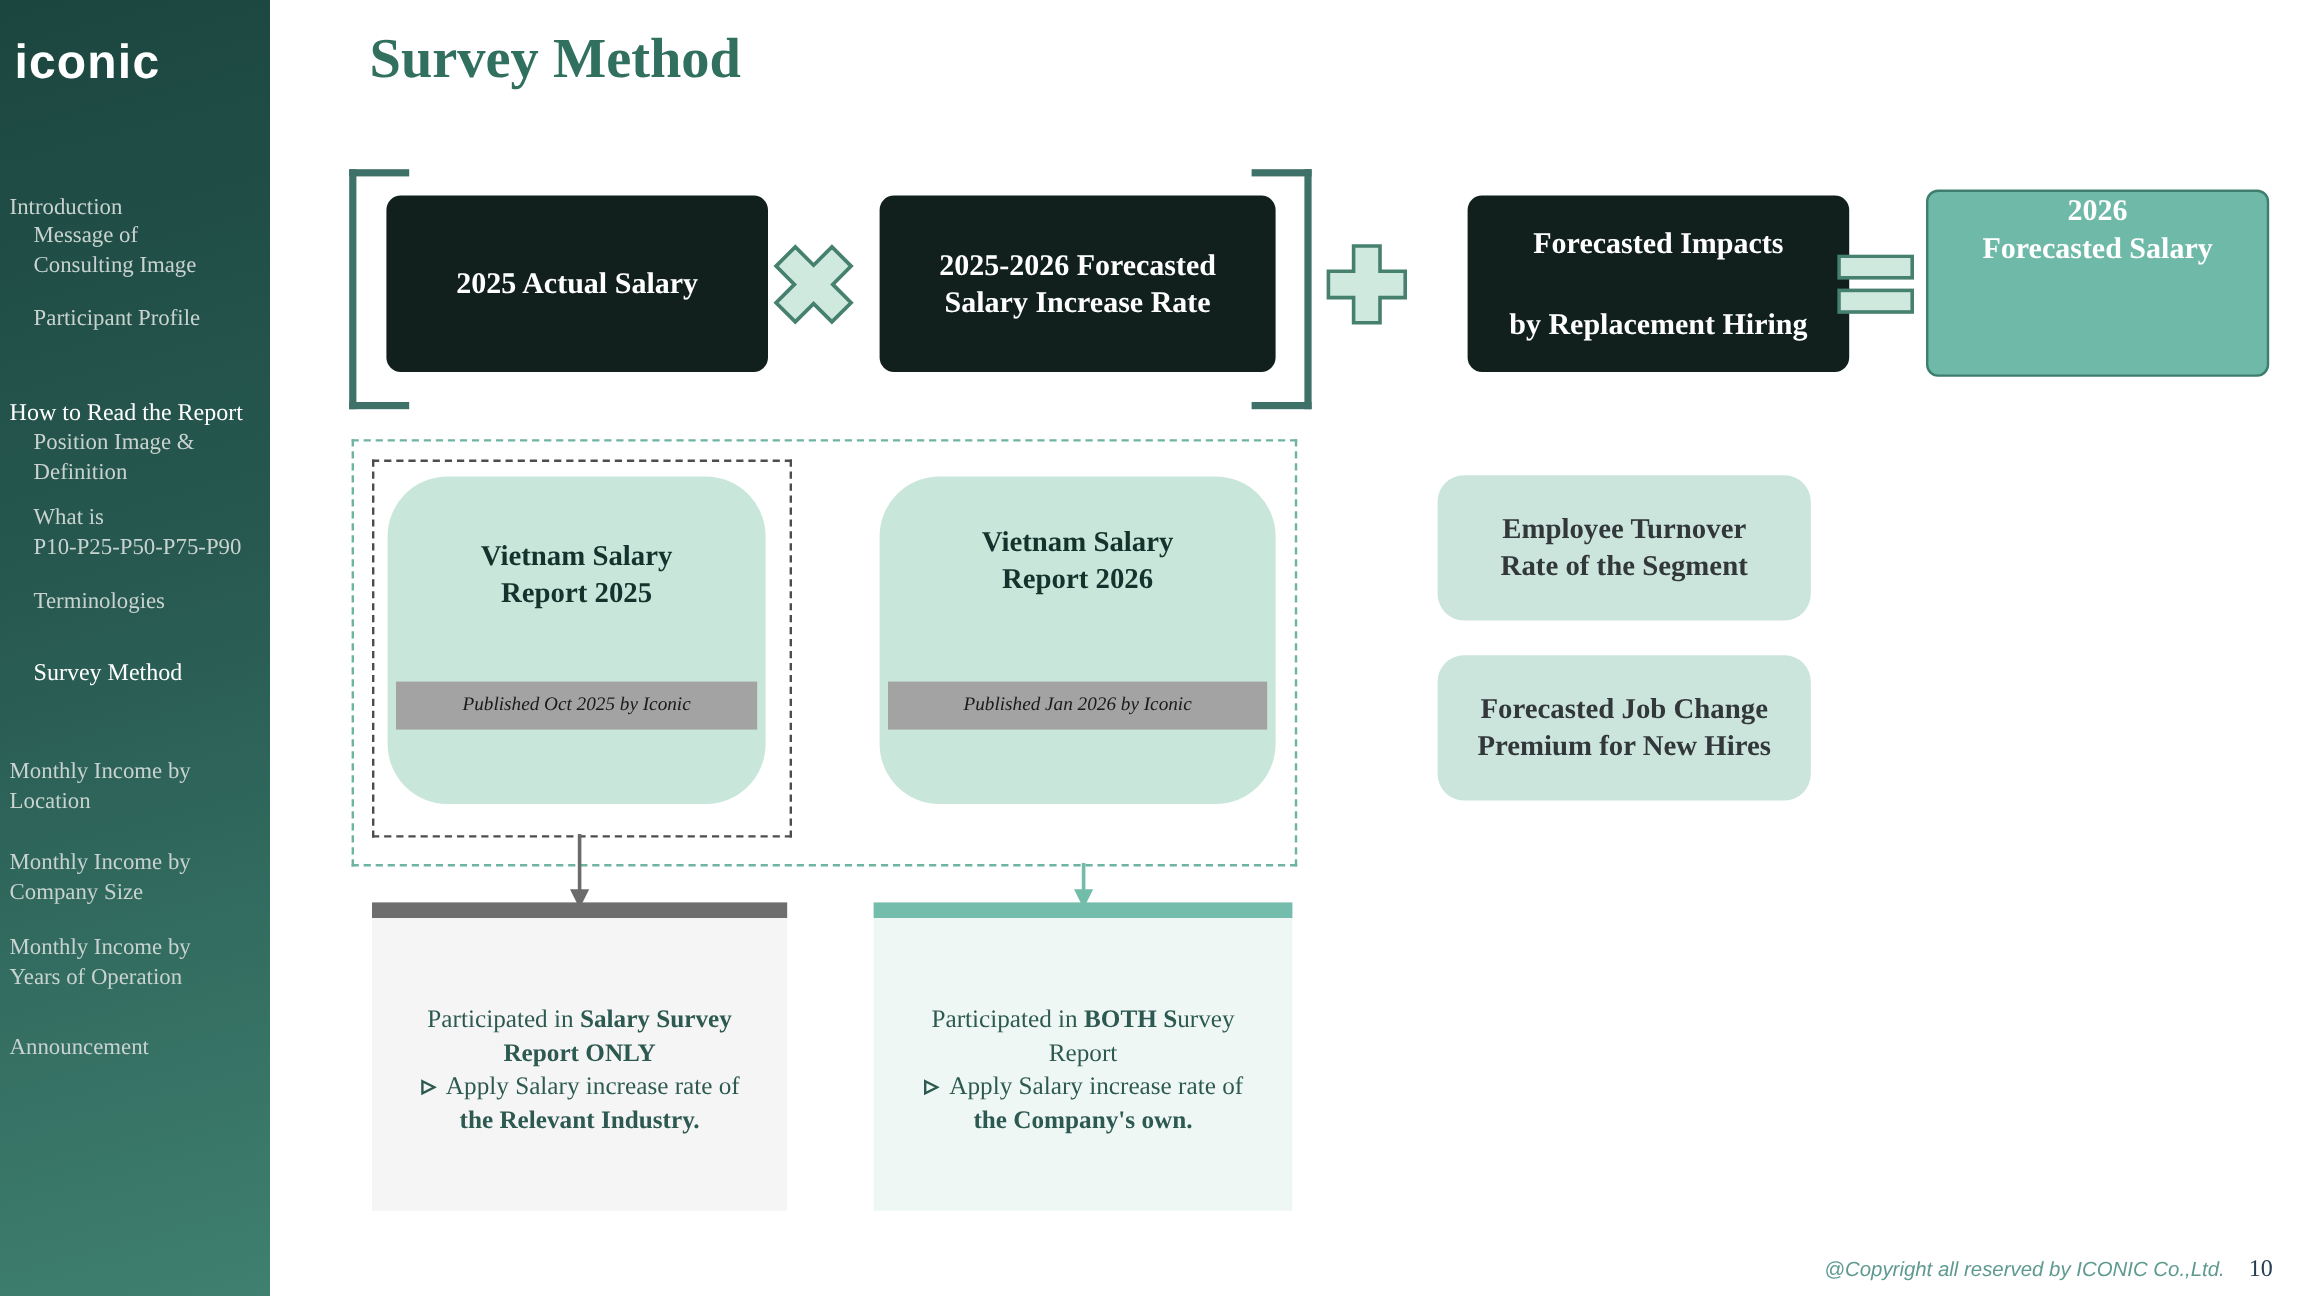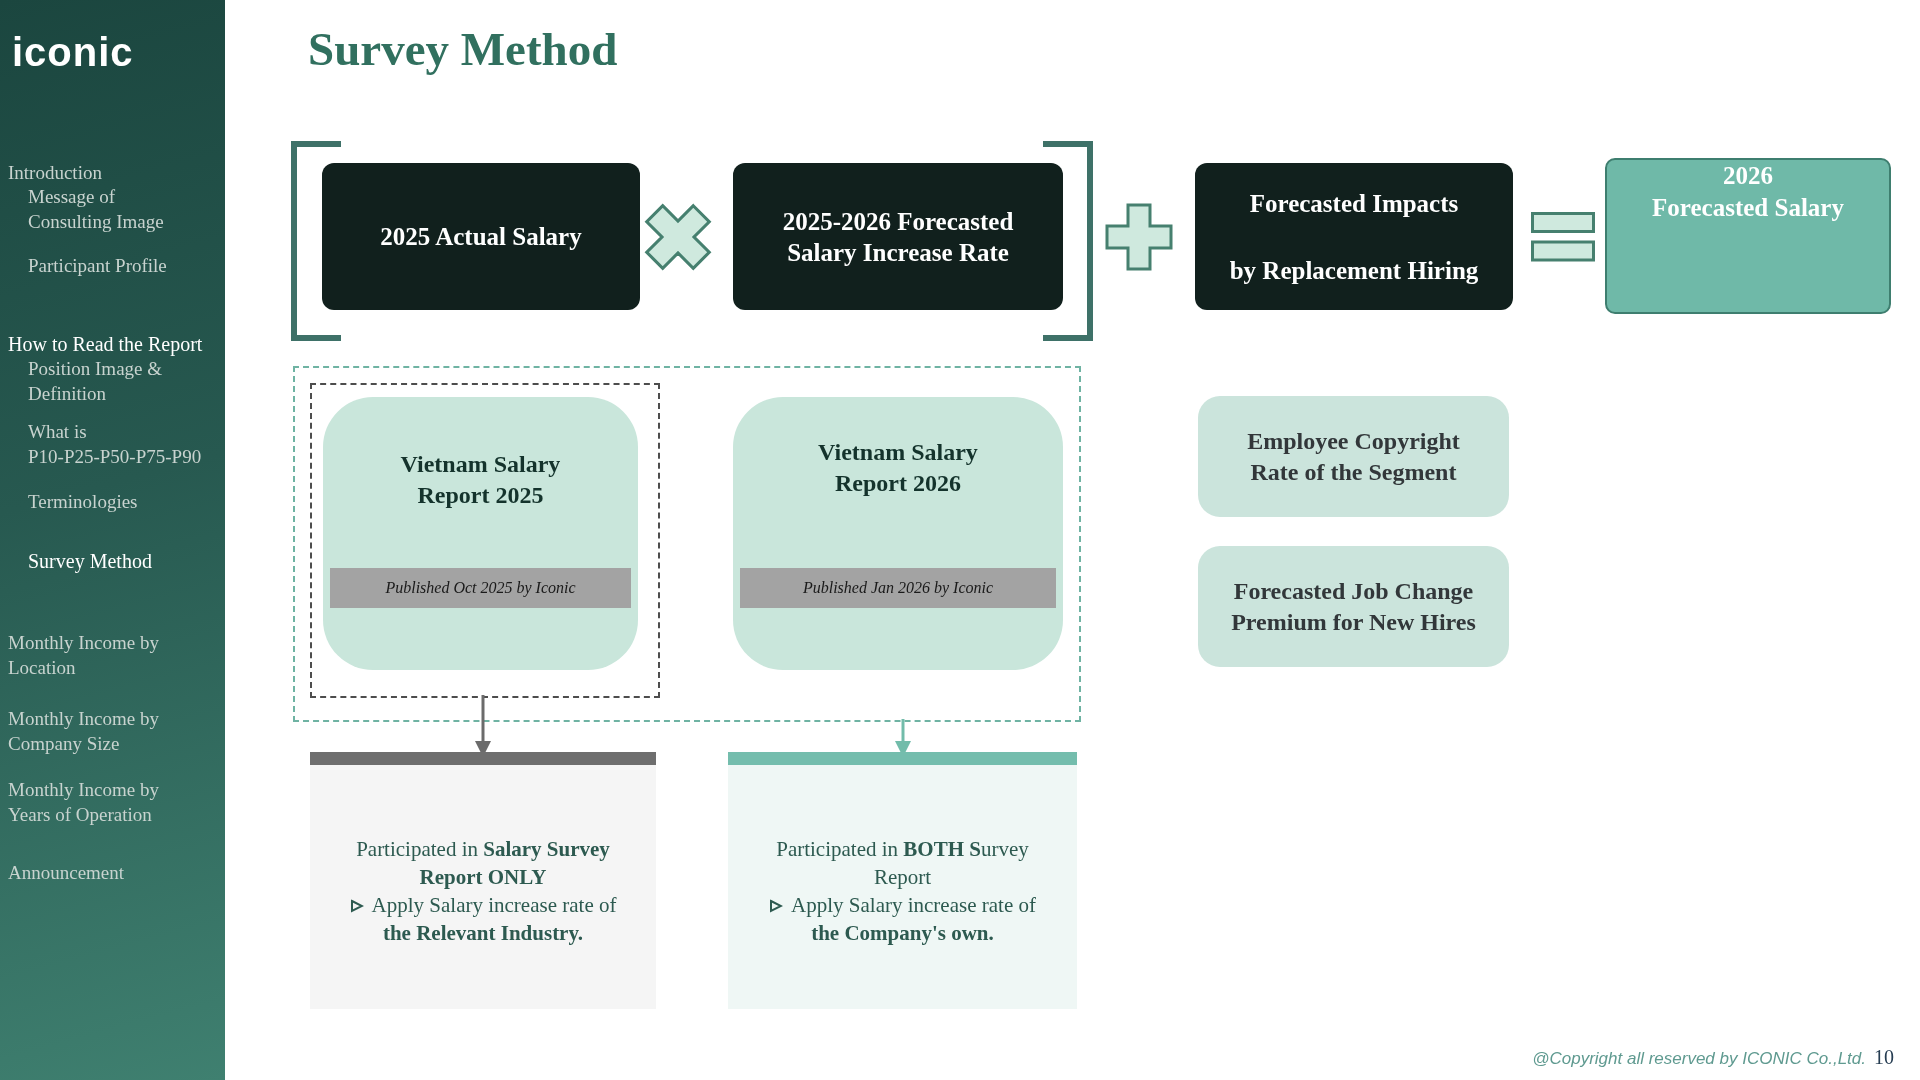--- a/index.html
+++ b/index.html
@@ -33,21 +33,21 @@
   .bracket{position:absolute;top:141px;width:44px;height:188px;}
   .bracket-left{left:291px;border-left:6px solid #3e7168;border-top:6px solid #3e7168;border-bottom:6px solid #3e7168;}
   .bracket-right{left:1043px;border-right:6px solid #3e7168;border-top:6px solid #3e7168;border-bottom:6px solid #3e7168;}
   .dark-box{
     position:absolute;top:163px;height:147px;background:#11201d;border-radius:12px;
     display:flex;flex-direction:column;justify-content:center;align-items:center;
     color:#ffffff;font-weight:bold;font-size:25px;line-height:31px;text-align:center;
   }
   .dark1{left:322px;width:318px;}
   .dark2{left:733px;width:330px;}
-  .dark3{left:1195px;width:318px;gap:36px;}
+  .dark3{left:1223px;width:318px;gap:36px;}
   .op{position:absolute;}
   .op-x{left:641px;top:200px;}
   .op-p{left:1105px;top:203px;}
   .op-e{left:1531px;top:212px;}
   .result-box{
     position:absolute;left:1605px;top:158px;width:282px;height:152px;
     background:#6fb9a8;border:2px solid #3e7e6f;border-radius:10px;
     display:flex;flex-direction:column;align-items:center;
     color:#ffffff;font-weight:bold;font-size:25px;line-height:32px;text-align:center;
   }
@@ -84,21 +84,21 @@
   .note-panel{
     position:absolute;top:765px;height:244px;box-sizing:border-box;
     padding-top:70px;text-align:center;color:#2d5a50;font-size:21px;line-height:28px;
   }
   .panel-left{left:310px;width:346px;background:#f5f5f5;}
   .panel-right{left:728px;width:349px;background:#eff7f5;}
   .note-panel b{font-weight:bold;}
   .bullet-icon{display:inline-block;vertical-align:-1px;margin-right:8px;}
   
   .footer{
-    position:absolute;top:1046px;right:26px;display:flex;align-items:baseline;gap:8px;
+    position:absolute;top:1046px;right:26px;display:flex;align-items:baseline;gap:20px;
   }
   .copyright{
     font-family:"Liberation Sans", sans-serif;font-style:italic;font-size:17px;color:#5f9a90;
   }
   .page-number{font-size:20px;color:#263d52;}
 </style>
 </head>
 <body>
 
 <div class="sidebar">
@@ -176,21 +176,21 @@
 
   <div class="mint-box mint2">
     <div class="mint-title2">
       <div>Vietnam Salary</div>
       <div>Report 2026</div>
     </div>
     <div class="pub-strip">Published Jan 2026 by Iconic</div>
   </div>
 
   <div class="factor-box factor1">
-    <span>Employee Copyright</span>
+    <span>Employee Turnover</span>
     <span>Rate of the Segment</span>
   </div>
   <div class="factor-box factor2">
     <span>Forecasted Job Change</span>
     <span>Premium for New Hires</span>
   </div>
 
   <svg class="down-arrow arrow-gray" width="22" height="64" viewBox="0 0 22 64">
     <line x1="11" y1="0" x2="11" y2="48" stroke="#6b6b6b" stroke-width="3"></line>
     <polygon points="3,46 19,46 11,62" fill="#6b6b6b"></polygon>

